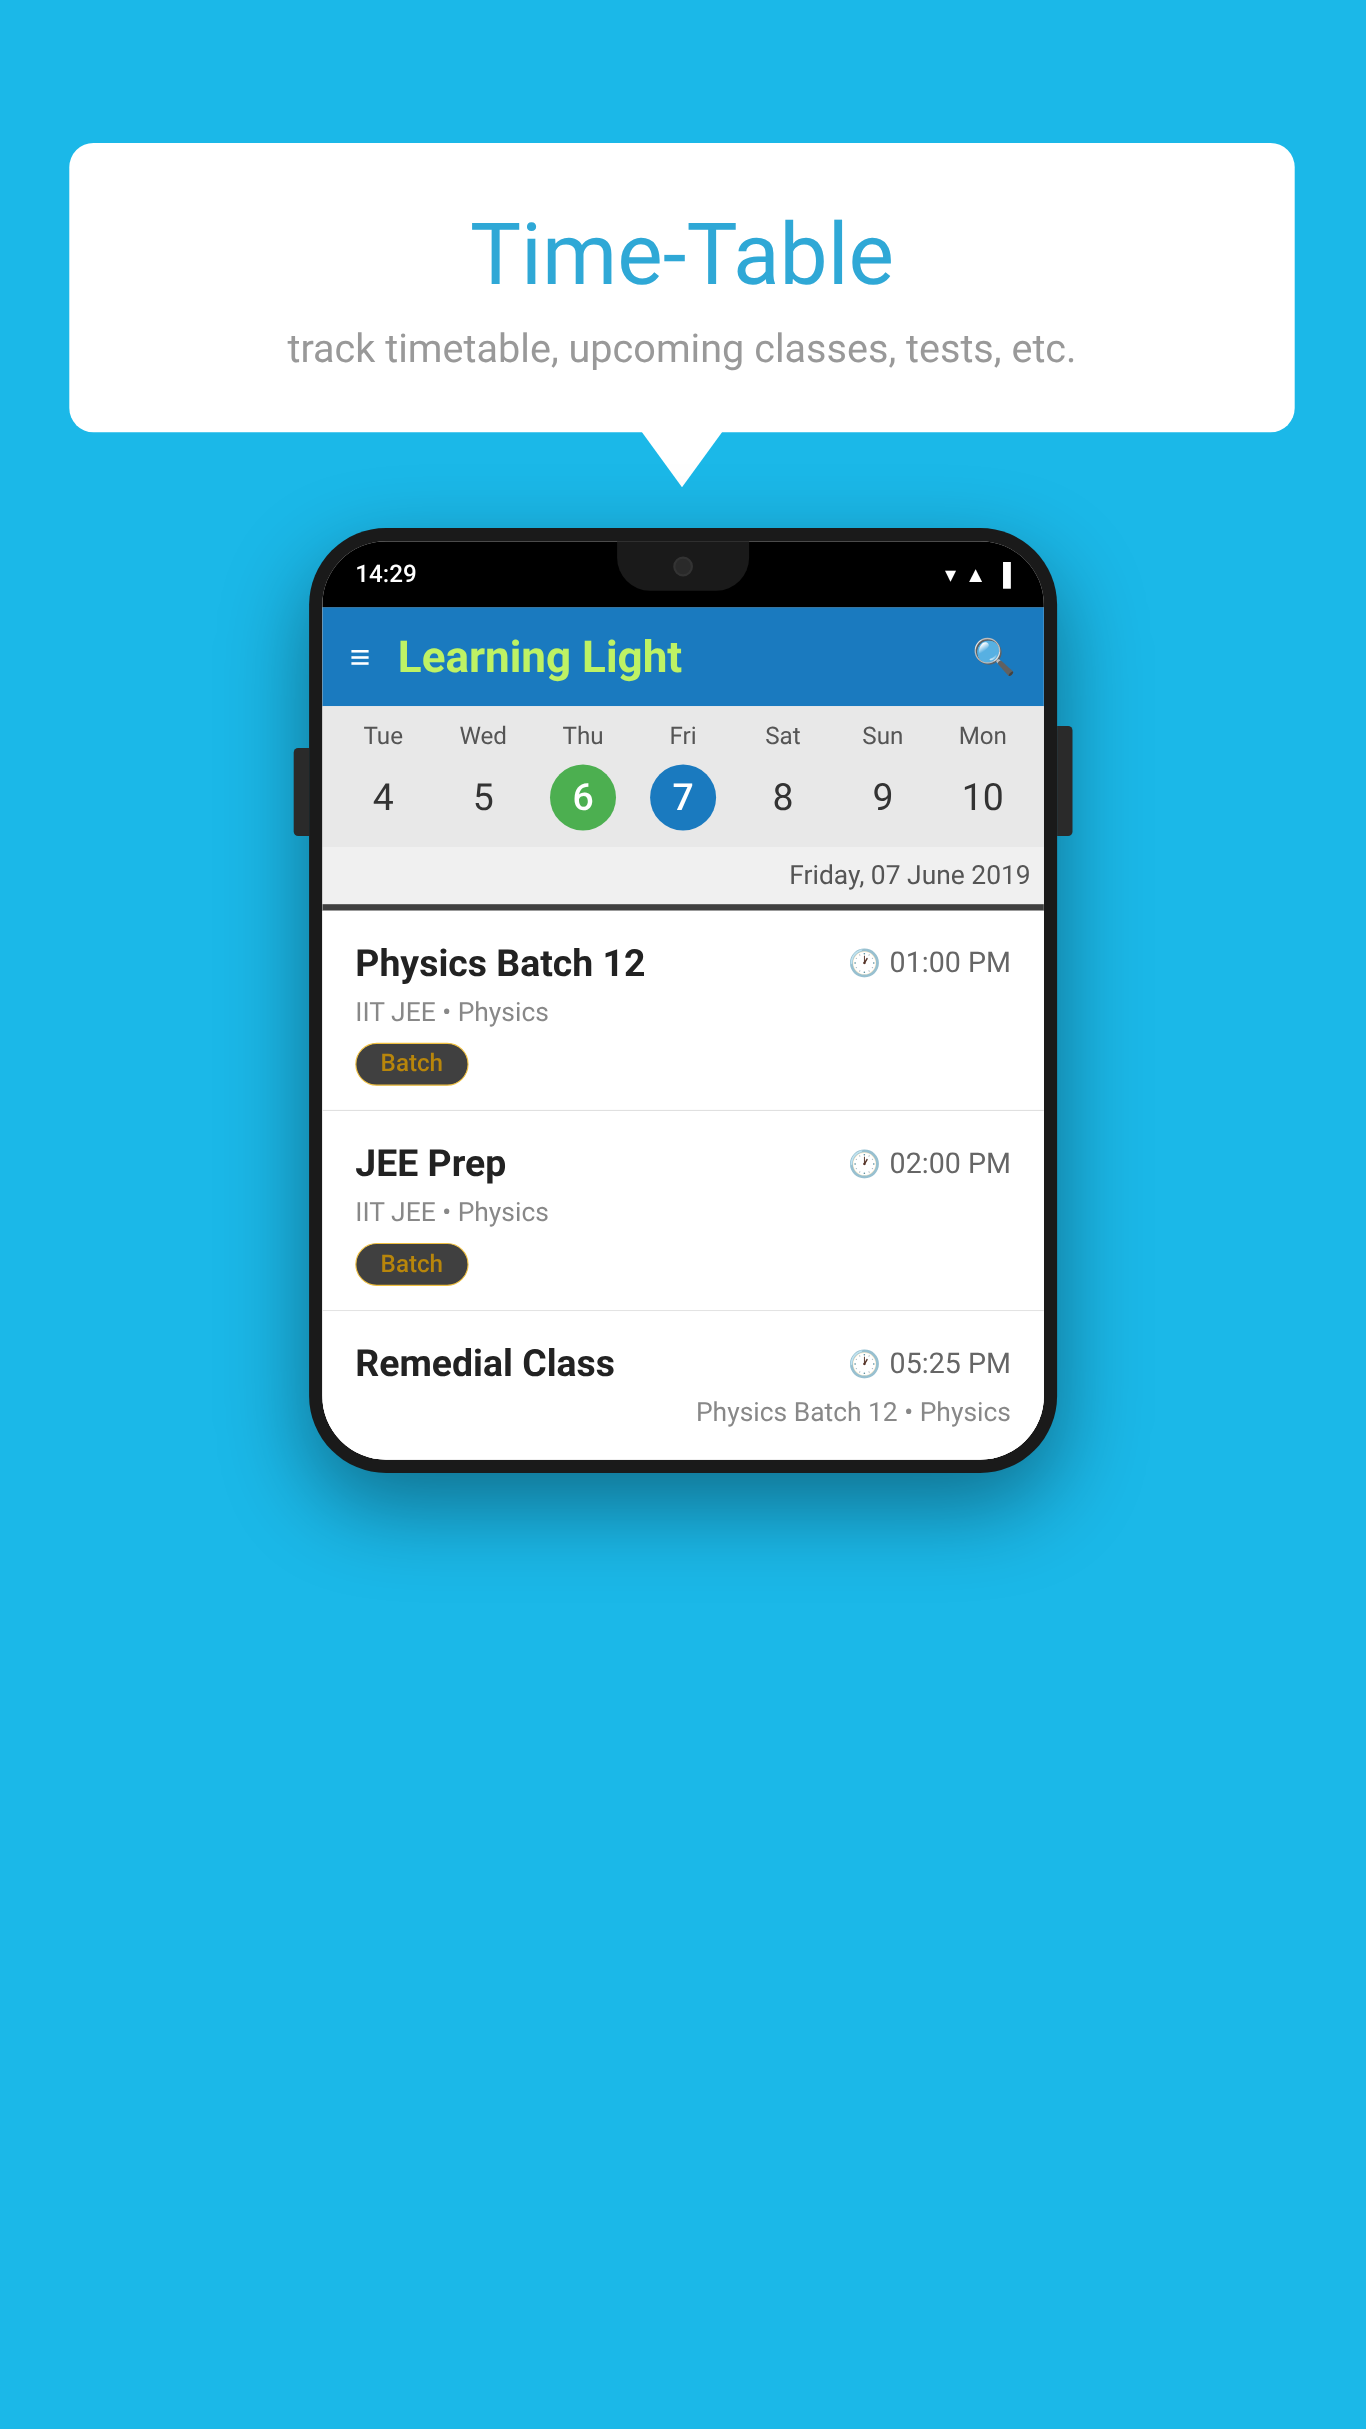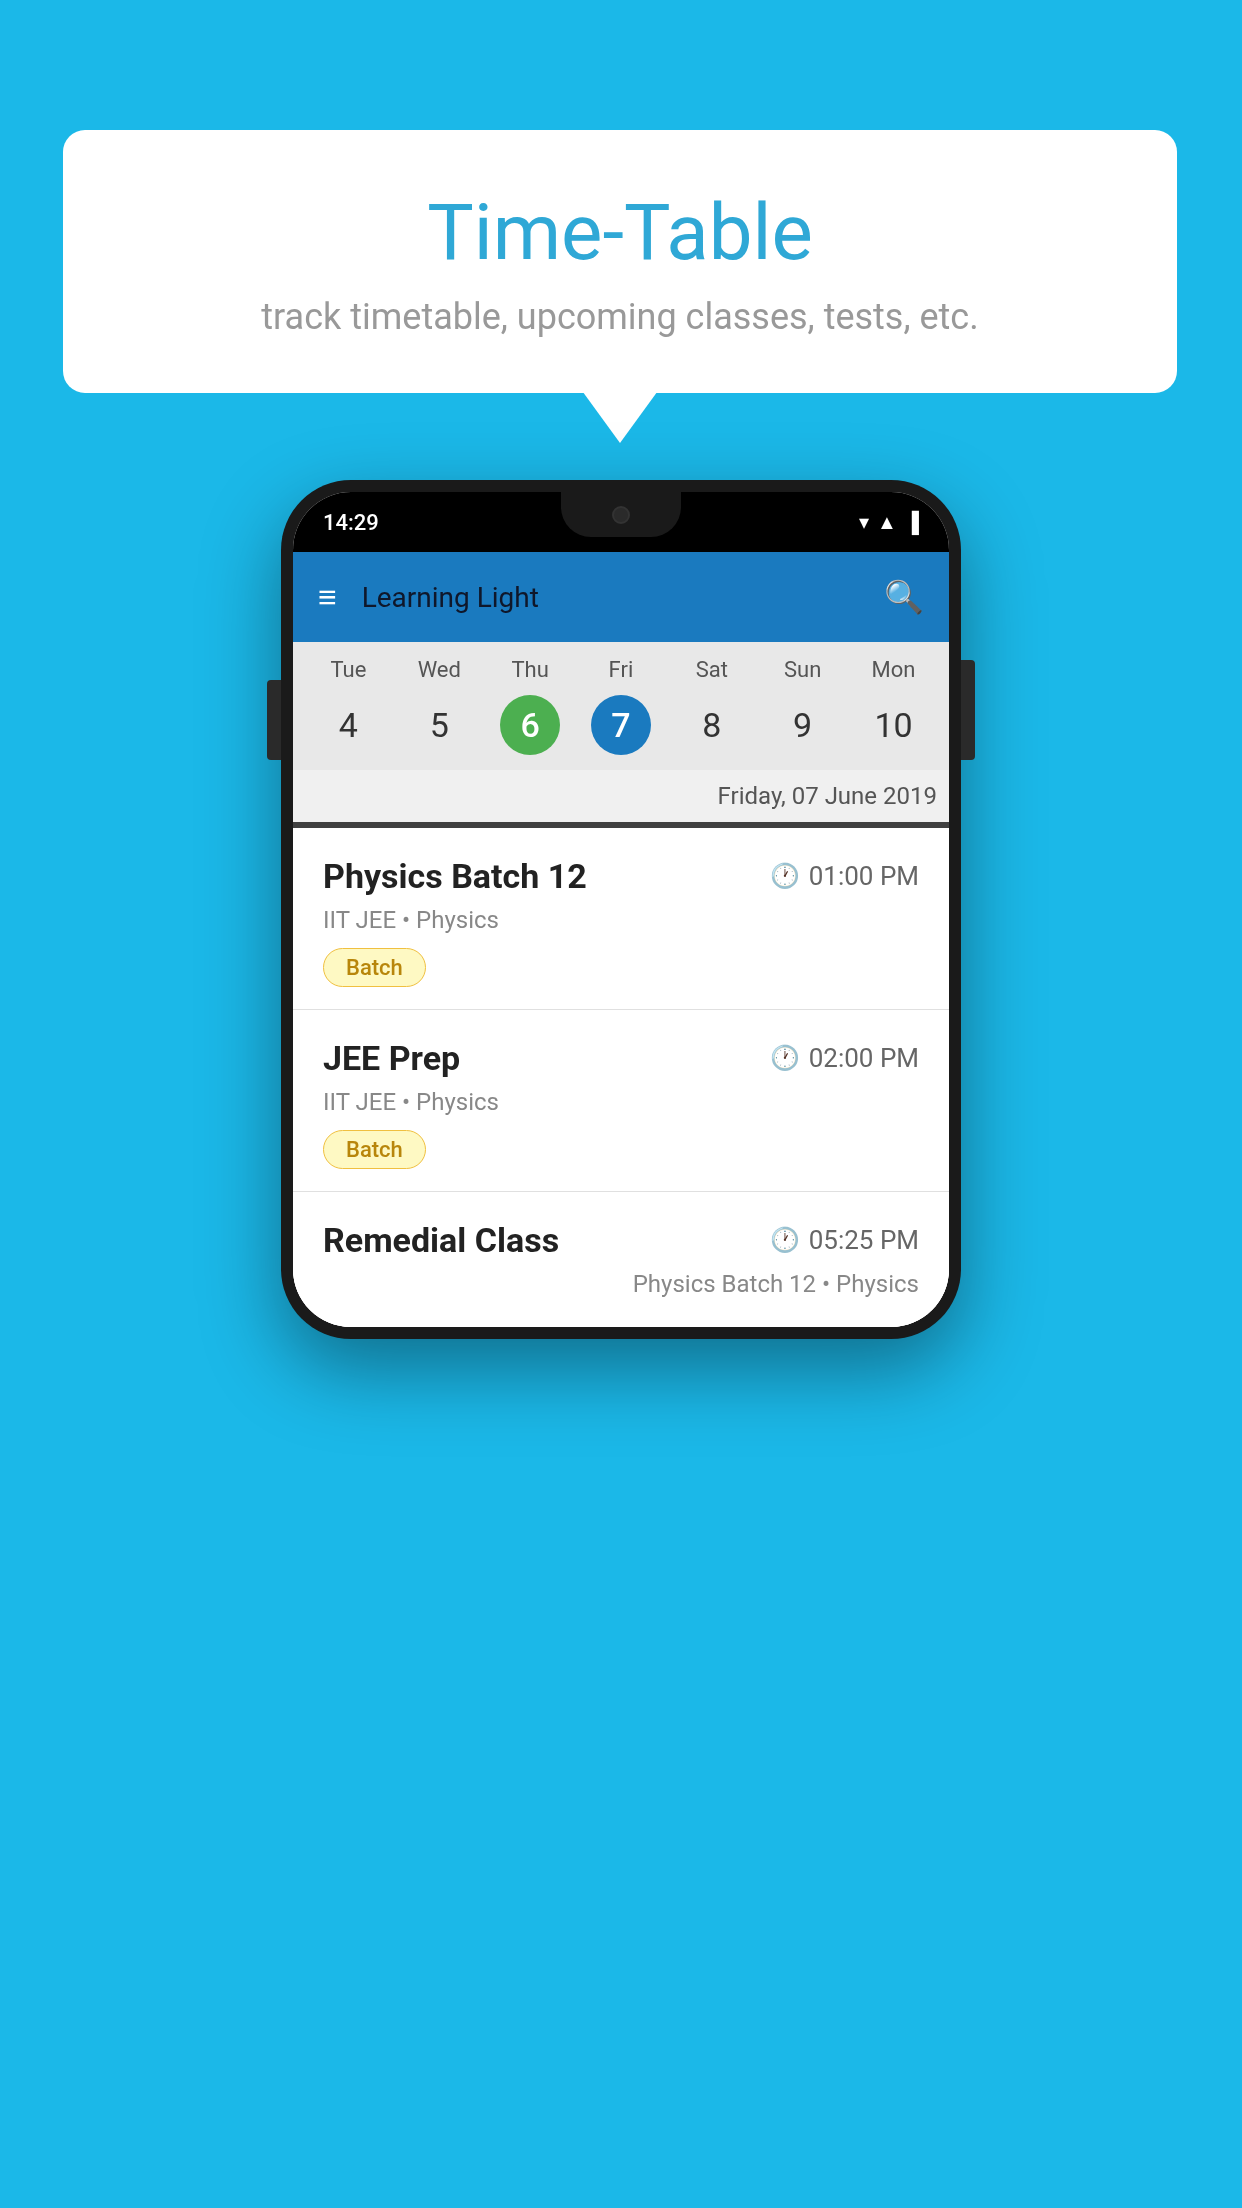--- a/index.html
+++ b/index.html
@@ -164,23 +164,23 @@
 
     .hamburger-icon {
       font-size: 32px;
       color: white;
       margin-right: 25px;
       cursor: pointer;
     }
 
     .app-title {
       flex: 1;
-      font-size: 28px;
-      font-weight: 400;
-      color: #0f172a;
+      font-size: 40px;
+      font-weight: 700;
+      color: #bef264;
     }
 
     .search-icon {
       font-size: 32px;
       color: white;
       cursor: pointer;
     }
 
     
     .calendar-strip {
@@ -287,21 +287,21 @@
     }
 
     .schedule-item-subtitle {
       font-size: 24px;
       color: #888;
       margin-bottom: 14px;
     }
 
     .batch-tag {
       display: inline-block;
-      background: #fef9c3;
+      background: #404040;
       color: #B8860B;
       border: 1.5px solid #F0C040;
       border-radius: 20px;
       padding: 6px 22px;
       font-size: 22px;
       font-weight: 500;
     }
 
     
     .schedule-item-partial {

